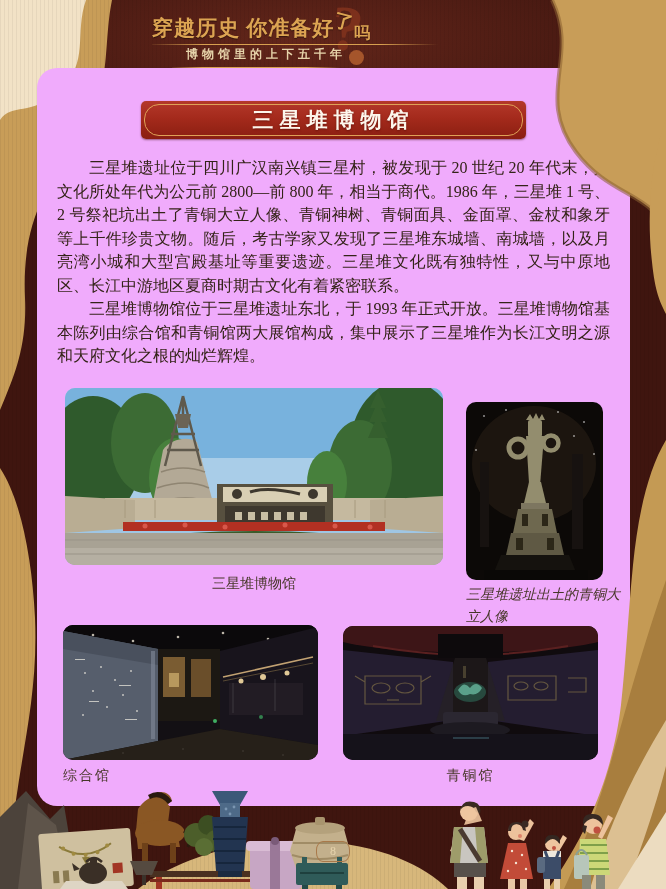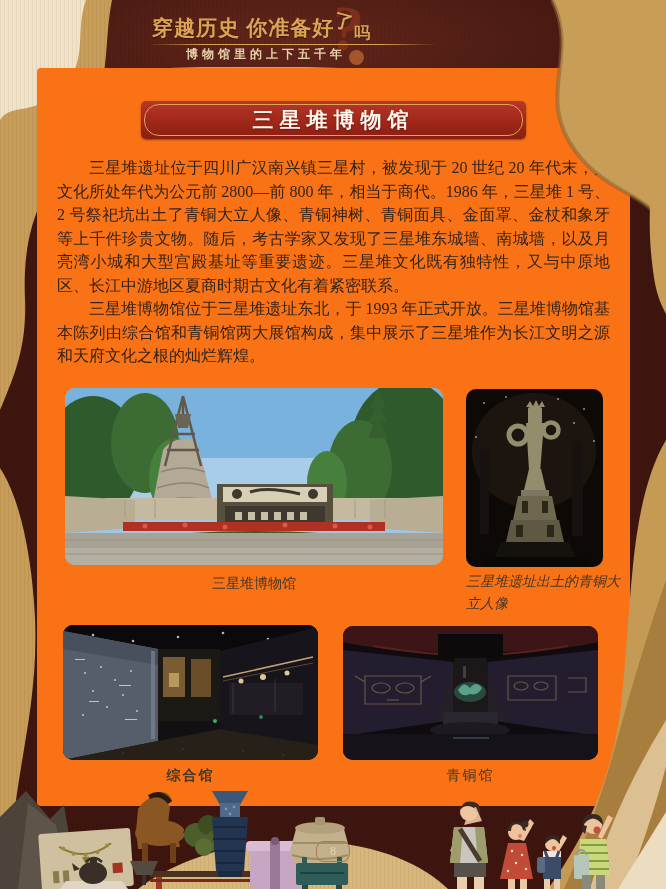--- a/index.html
+++ b/index.html
@@ -31,21 +31,21 @@
   .h-line{position:absolute;height:1px;background:linear-gradient(90deg,rgba(216,160,80,.1),#d8a050 18%,#d8a050 80%,rgba(216,160,80,0));}
   .h-line.l1{left:152px;top:44px;width:286px;}
   .h-line.l2{left:172px;top:67px;width:168px;}
   .h-sub{
     position:absolute;left:186px;top:46px;
     font-size:12px;color:#e6d3aa;letter-spacing:4px;white-space:nowrap;font-weight:bold;text-align:right;
   }
   
   .panel{
     position:absolute;left:37px;top:68px;width:593px;height:738px;z-index:2;
-    background:#f97316;border-radius:4px;
+    background:#f0abfc;border-radius:20px;
   }
   .banner{
     position:absolute;left:104px;top:33px;width:385px;height:38px;
     background:linear-gradient(180deg,#b4382a 0%,#a42a1c 45%,#8a1e11 100%);
     border-radius:5px;box-shadow:0 1px 2px rgba(60,10,5,.5);
     display:flex;align-items:center;justify-content:center;
   }
   .banner-inner{
     position:absolute;inset:3px;border:1px solid #dfa257;border-radius:15px;
   }
@@ -58,24 +58,24 @@
     font-size:16px;line-height:23.5px;color:#342318;text-align:justify;
   }
   article p{margin:0;text-indent:2em;}
   figure{position:absolute;margin:0;}
   .photo{overflow:hidden;border-radius:10px;display:block;}
   figcaption{
     font-size:14px;color:#473729;line-height:22px;
   }
   .fig-museum{left:28px;top:320px;width:378px;}
   .fig-museum figcaption{position:absolute;top:185px;width:378px;text-align:center;}
-  .fig-statue{left:429px;top:321px;width:158px;font-style:italic;}
+  .fig-statue{left:429px;top:334px;width:158px;font-style:italic;}
   .fig-statue figcaption{position:absolute;top:182px;width:158px;text-align:left;}
   .fig-hall1{left:26px;top:557px;width:255px;}
-  .fig-hall1 figcaption{position:absolute;top:140px;width:255px;text-align:center;letter-spacing:2px;font-weight:bold;}
+  .fig-hall1 figcaption{position:absolute;top:140px;width:255px;text-align:left;letter-spacing:2px;}
   .fig-hall2{left:306px;top:558px;width:292px;}
   .fig-hall2 figcaption{position:absolute;top:139px;width:255px;text-align:center;letter-spacing:2px;}
   
   #overlay{left:0;top:0;z-index:3;}
   #artifacts{left:0;top:783px;z-index:4;}
   #tourists{left:430px;top:799px;z-index:4;}
   .page-badge{
     position:absolute;left:316px;top:841px;width:32px;height:19px;z-index:5;
     border:1px solid #a9794a;border-radius:7px/9px;
     display:flex;align-items:center;justify-content:center;

